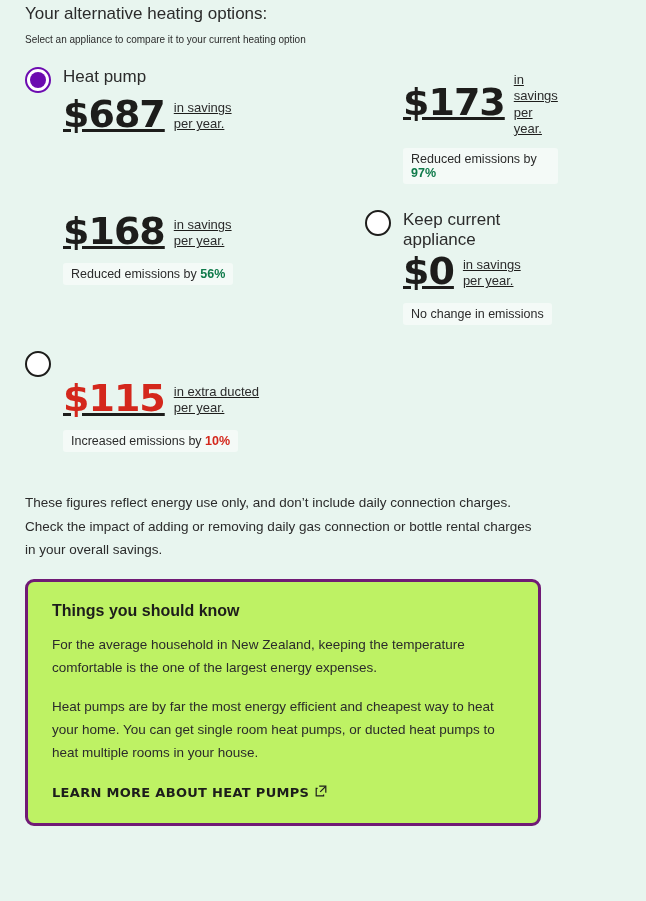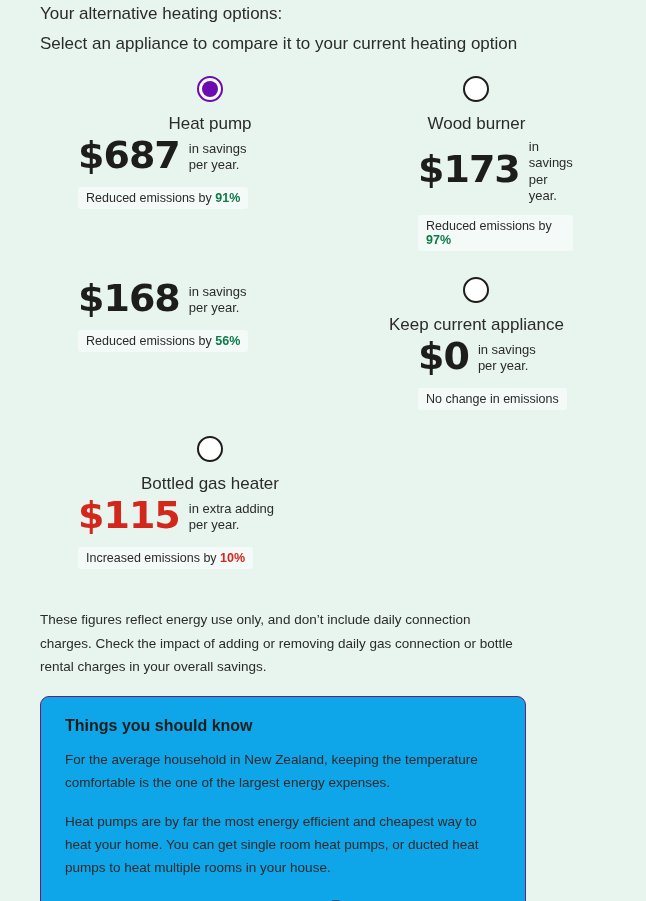--- a/index.html
+++ b/index.html
@@ -11,49 +11,47 @@
     width: 646px;
     height: 901px;
     background: #e8f5ef;
     font-family: "Liberation Sans", sans-serif;
     color: #1d1d1b;
     overflow: hidden;
   }
   .page {
     width: 566px;
     height: 901px;
-    padding: 0 40px;
+    padding: 0 25px;
     position: relative;
   }
   .heading {
     font-size: 17px;
     color: #2b2b2b;
     padding-top: 4px;
     margin: 0 0 10px 0;
     font-weight: 400;
   }
   .subheading {
-    font-size: 17px;
+    font-size: 10px;
     color: #2b2b2b;
     margin: 0 0 22px 0;
   }
   .options-grid {
     display: grid;
     grid-template-columns: 340px 1fr;
     row-gap: 0;
   }
   .option {
     margin-bottom: 26px;
   }
   .opt-head {
     display: flex;
-    align-items: center;
     gap: 12px;
     margin-bottom: 2px;
-    flex-direction: column;
   }
   .radio {
     width: 26px;
     height: 26px;
     border-radius: 50%;
     border: 2px solid #1d1d1b;
     background: #ffffff;
     flex: 0 0 auto;
     position: relative;
     cursor: pointer;
@@ -75,20 +73,21 @@
   .opt-name {
     font-size: 17px;
     color: #2b2b2b;
   }
   .amount-row {
     display: flex;
     align-items: center;
     gap: 9px;
     margin-left: 38px;
     margin-top: 2px;
+    text-decoration: underline;
   }
   .amount {
     font-size: 38px;
     font-weight: 700;
     letter-spacing: -1px;
     line-height: 1.05;
     color: #1d1d1b;
     font-family: "DejaVu Sans", sans-serif;
   }
   .amount.cost {
@@ -113,23 +112,23 @@
   .emissions .pct-good { color: #0f7a4a; font-weight: 700; }
   .emissions .pct-bad { color: #d4271c; font-weight: 700; }
   .footnote {
     font-size: 13.5px;
     line-height: 1.72;
     color: #2b2b2b;
     margin-bottom: 18px;
     max-width: 600px;
   }
   .info-card {
-    border: 1px solid #701a75;
+    border: 3px solid #701a75;
     border-radius: 9px;
-    background: #0ea5e9;
+    background: #bef264;
     padding: 20px 24px 22px 24px;
     margin-top: 6px;
   }
   .info-title {
     font-size: 16px;
     font-weight: 700;
     color: #1d1d1b;
     margin: 0 0 14px 0;
   }
   .info-p {
@@ -168,30 +167,23 @@
         <span class="radio selected"></span>
         <span class="opt-name">Heat pump</span>
       </div>
       <div class="amount-row">
         <span class="amount">$687</span>
         <span class="amount-note">
           <span>in savings</span><br>
           <span>per year.</span>
         </span>
       </div>
-      <div class="emissions">
-        <span>Reduced emissions by </span><span class="pct-good">91%</span>
-      </div>
-    </div>
-
-    <div class="option">
-      <div class="opt-head">
-        <span class="radio"></span>
-        <span class="opt-name">Wood burner</span>
-      </div>
+    </div>
+
+    <div class="option">
       <div class="amount-row">
         <span class="amount">$173</span>
         <span class="amount-note">
           <span>in savings</span><br>
           <span>per year.</span>
         </span>
       </div>
       <div class="emissions">
         <span>Reduced emissions by </span><span class="pct-good">97%</span>
       </div>
@@ -223,26 +215,25 @@
         </span>
       </div>
       <div class="emissions">
         <span>No change in emissions</span>
       </div>
     </div>
 
     <div class="option">
       <div class="opt-head">
         <span class="radio"></span>
-        <span class="opt-name">Bottled gas heater</span>
       </div>
       <div class="amount-row">
         <span class="amount cost">$115</span>
         <span class="amount-note">
-          <span>in extra adding</span><br>
+          <span>in extra ducted</span><br>
           <span>per year.</span>
         </span>
       </div>
       <div class="emissions">
         <span>Increased emissions by </span><span class="pct-bad">10%</span>
       </div>
     </div>
 
   </div>
 

